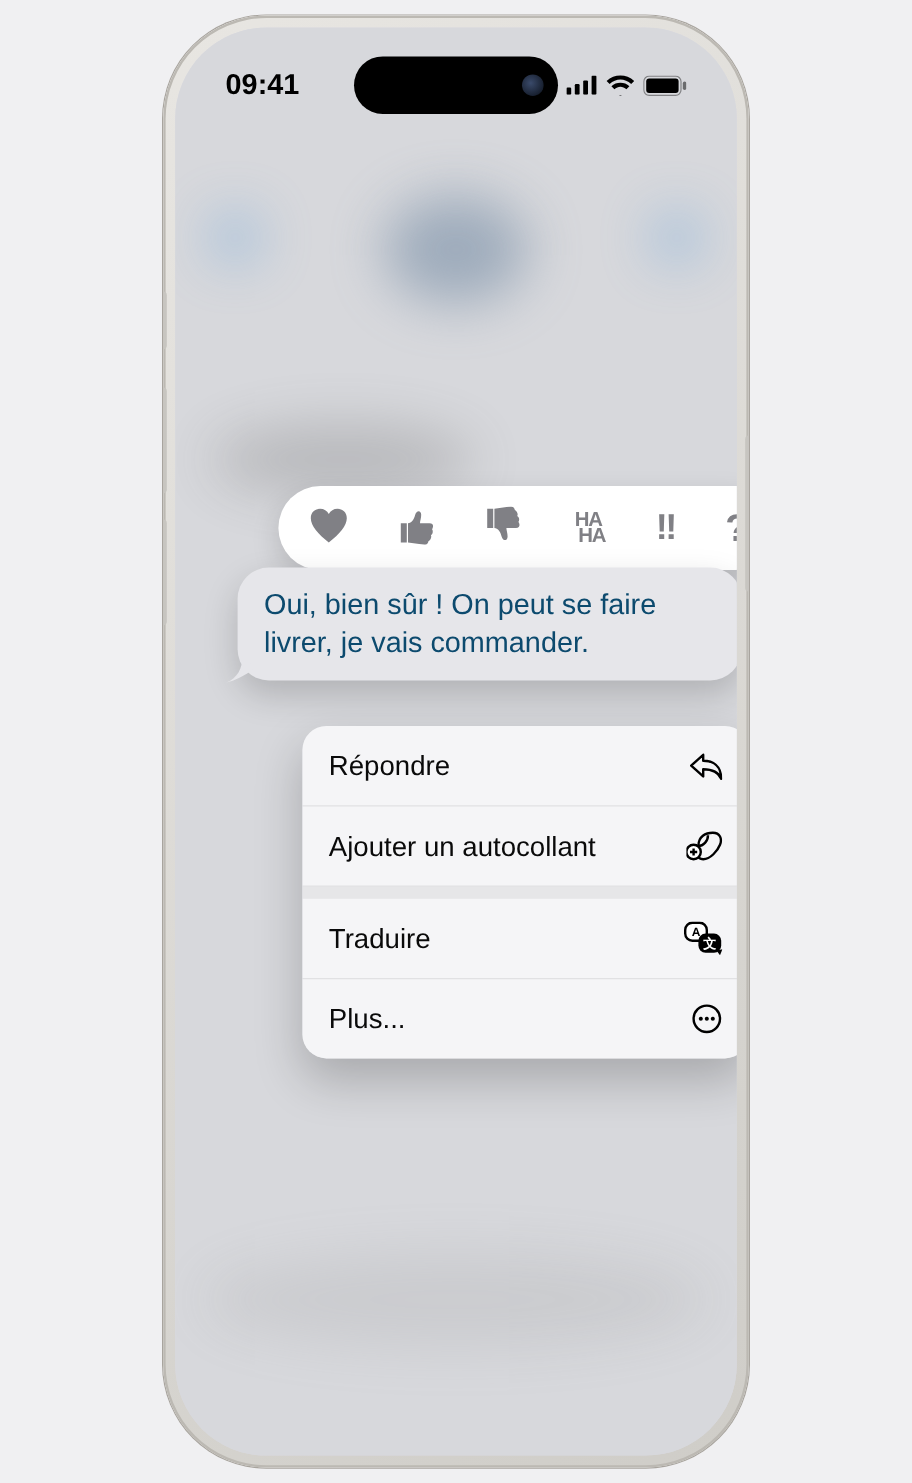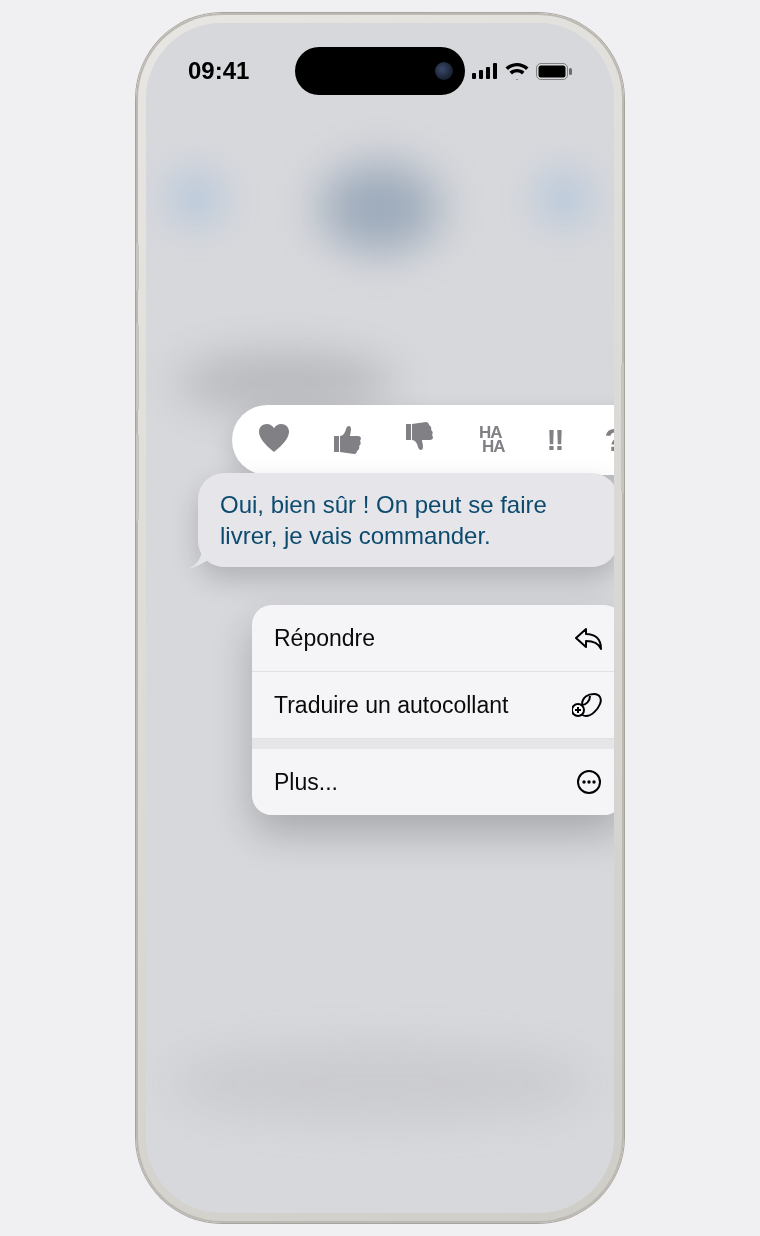--- a/index.html
+++ b/index.html
@@ -278,29 +278,39 @@
       </div>
 
       <div class="context-menu">
         <div class="menu-item">
           <span>Répondre</span>
           <svg width="28" height="24" viewBox="0 0 28 24">
               <path d="M12 3 L2 12 L12 21 V15 C20 15 25 18 27 23 C27 12 20 8 12 8 Z" fill="none" stroke="#000" stroke-width="2" stroke-linejoin="round"></path>
             </svg>
         </div>
         <div class="menu-item">
-          <span>Traduire un autocollant</span>
+          <span>Ajouter un autocollant</span>
           <svg width="30" height="26" viewBox="0 0 30 26">
             <path d="M10 13 C10 5 16 2 22 2 C28 2 30 7 28 12 C26 17 20 24 14 24 C8 24 8 18 10 13 Z" fill="none" stroke="#000" stroke-width="2"></path>
             <path d="M10 13 C14 13 18 9 18 4" fill="none" stroke="#000" stroke-width="2"></path>
             <circle cx="6" cy="18" r="6" fill="#fff" stroke="#000" stroke-width="2"></circle>
             <path d="M6 15 v6 M3 18 h6" stroke="#000" stroke-width="2"></path>
           </svg>
         </div>
         <div class="menu-separator"></div>
+        <div class="menu-item">
+          <span>Traduire</span>
+          <svg width="32" height="28" viewBox="0 0 32 28">
+            <rect x="1" y="1" width="18" height="15" rx="6" fill="#fff" stroke="#000" stroke-width="2"></rect>
+            <text x="10" y="12" text-anchor="middle" font-size="10" font-weight="700" fill="#000">A</text>
+            <rect x="12" y="10" width="19" height="16" rx="6" fill="#000"></rect>
+            <text x="21.5" y="22" text-anchor="middle" font-size="11" font-weight="700" fill="#fff">文</text>
+            <path d="M27 24 l3 4 l2-5 z" fill="#000"></path>
+          </svg>
+        </div>
         <div class="menu-item">
           <span>Plus...</span>
           <svg width="26" height="26" viewBox="0 0 26 26">
             <circle cx="13" cy="13" r="11" fill="none" stroke="#000" stroke-width="2"></circle>
             <circle cx="8" cy="13" r="1.7" fill="#000"></circle>
             <circle cx="13" cy="13" r="1.7" fill="#000"></circle>
             <circle cx="18" cy="13" r="1.7" fill="#000"></circle>
           </svg>
         </div>
       </div>

